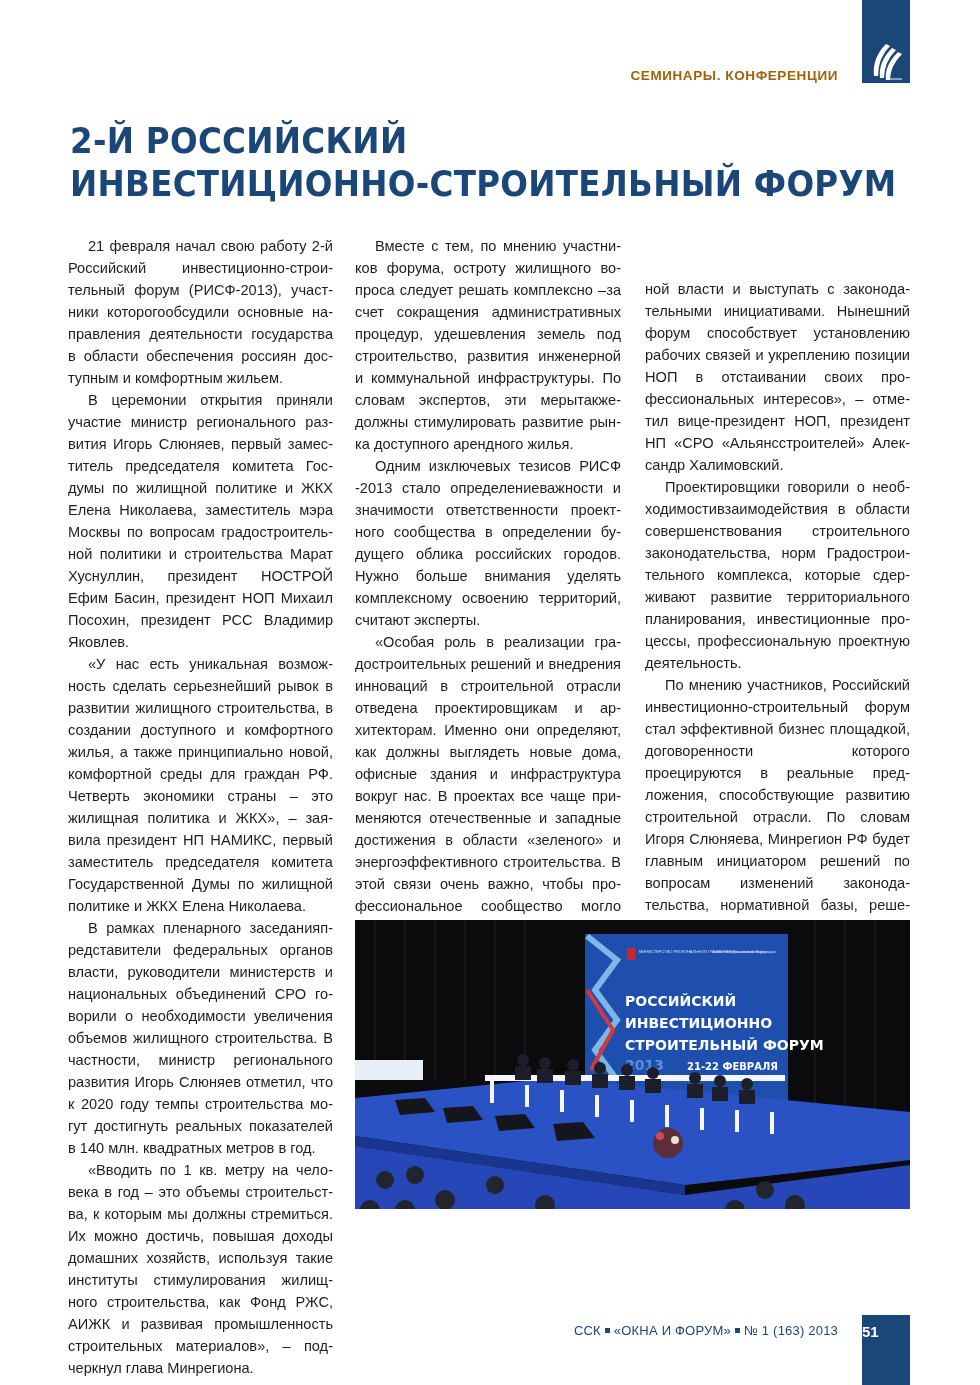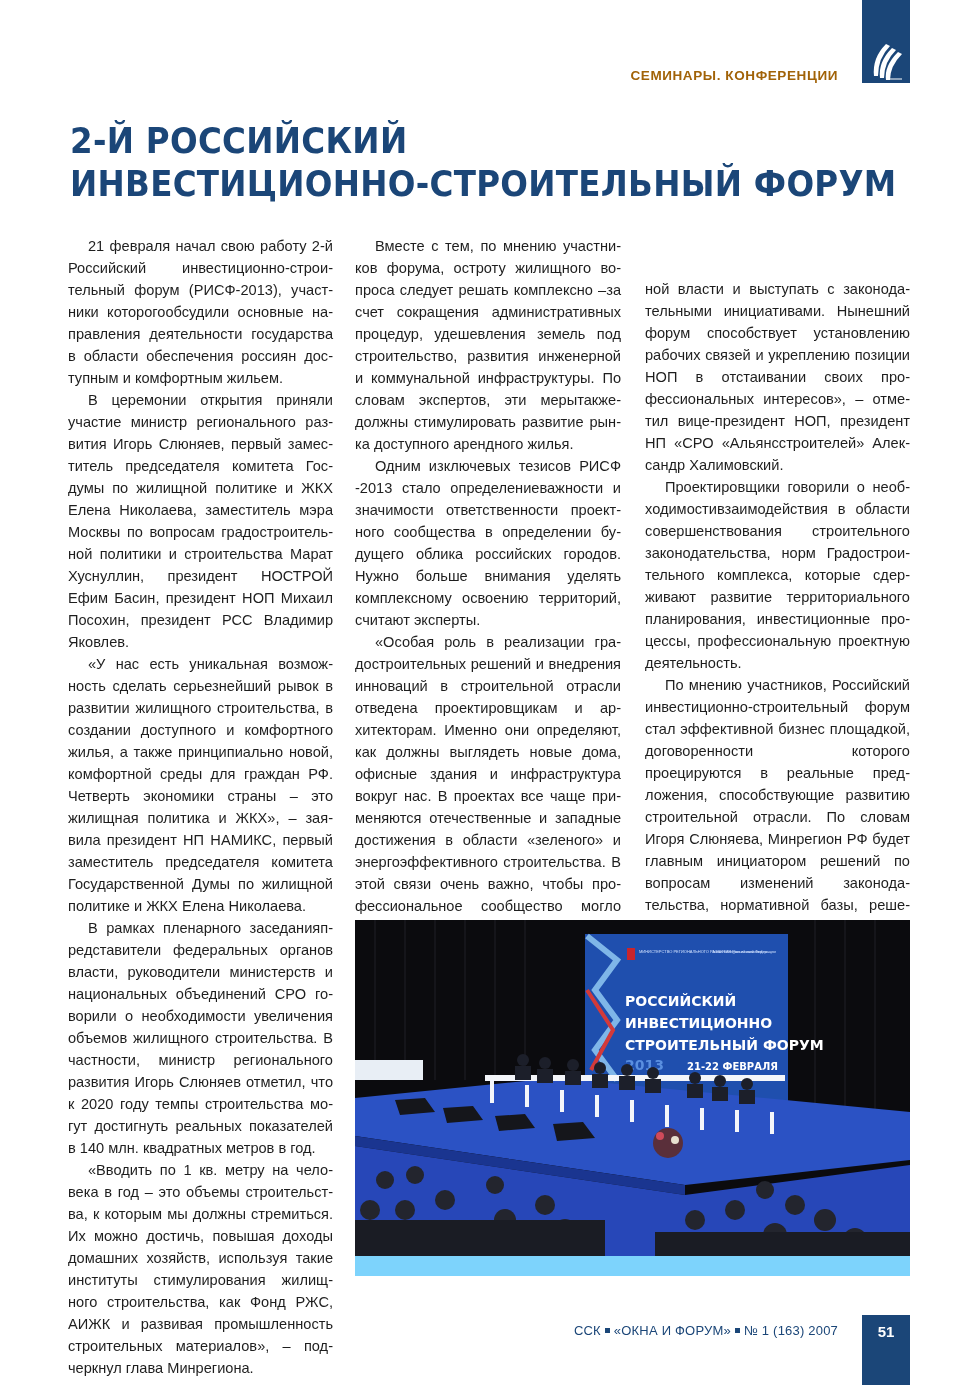--- a/index.html
+++ b/index.html
@@ -30,31 +30,31 @@
     font-size: 14.6px; line-height: 22px; text-align: justify;
     hyphens: manual;
   }
   .col p { margin: 0; text-indent: 20px; }
   .col p.cont { text-indent: 0; margin-top: 43px; }
   .col1 { left: 68px; width: 265px; }
   .col2 { left: 355px; width: 266px; }
   .col3 { left: 645px; width: 265px; }
 
   .photo {
-    position: absolute; left: 355px; top: 920px; width: 555px; height: 356px;
+    position: absolute; left: 355px; top: 920px; width: 555px; height: 289px;
     overflow: hidden; background: #7dd3fc;
   }
   .footer-text {
     position: absolute; right: 142px; top: 1323px;
     font-size: 13px; color: #1b4678; white-space: nowrap; letter-spacing: 0.2px;
   }
   .footer-text .sq { display: inline-block; width: 5px; height: 5px; background: #1b4678; vertical-align: middle; margin: 0 4px 2px; }
   .page-tab {
     position: absolute; left: 862px; top: 1315px; width: 48px; height: 70px;
-    background: #1b4678; color: #fff; text-align: center;
+    background: #1b4678; color: #fff; 
     font-weight: bold; font-size: 15px; padding-top: 8px; box-sizing: border-box;
   }
 </style>
 </head>
 <body>
 
 <div class="top-tab">
   <svg width="36" height="44" viewBox="0 0 36 44">
     <path d="M6 40 Q4 22 18 8 L22 10 Q10 22 10 40 Z" fill="#ffffff"></path>
     <path d="M12 42 Q10 26 24 12 L28 14 Q16 26 16 42 Z" fill="#ffffff"></path>
@@ -193,17 +193,17 @@
         <circle cx="530" cy="325" r="11"></circle>
     </g>
     <g fill="#1a1c24">
       <rect x="0" y="300" width="250" height="36"></rect>
       <rect x="300" y="312" width="255" height="24"></rect>
     </g>
   </svg>
 </div>
 
 <div class="footer-text">
-  <span>ССК</span><span class="sq"></span><span>«ОКНА И ФОРУМ»</span><span class="sq"></span><span>№ 1 (163) 2007</span>
+  <span>ССК</span><span class="sq"></span><span>«ОКНА И ФОРУМ»</span><span class="sq"></span><span>№ 1 (163) 2013</span>
 </div>
 <div class="page-tab">
   <span>51</span>
 </div>
 
 </body></html>

